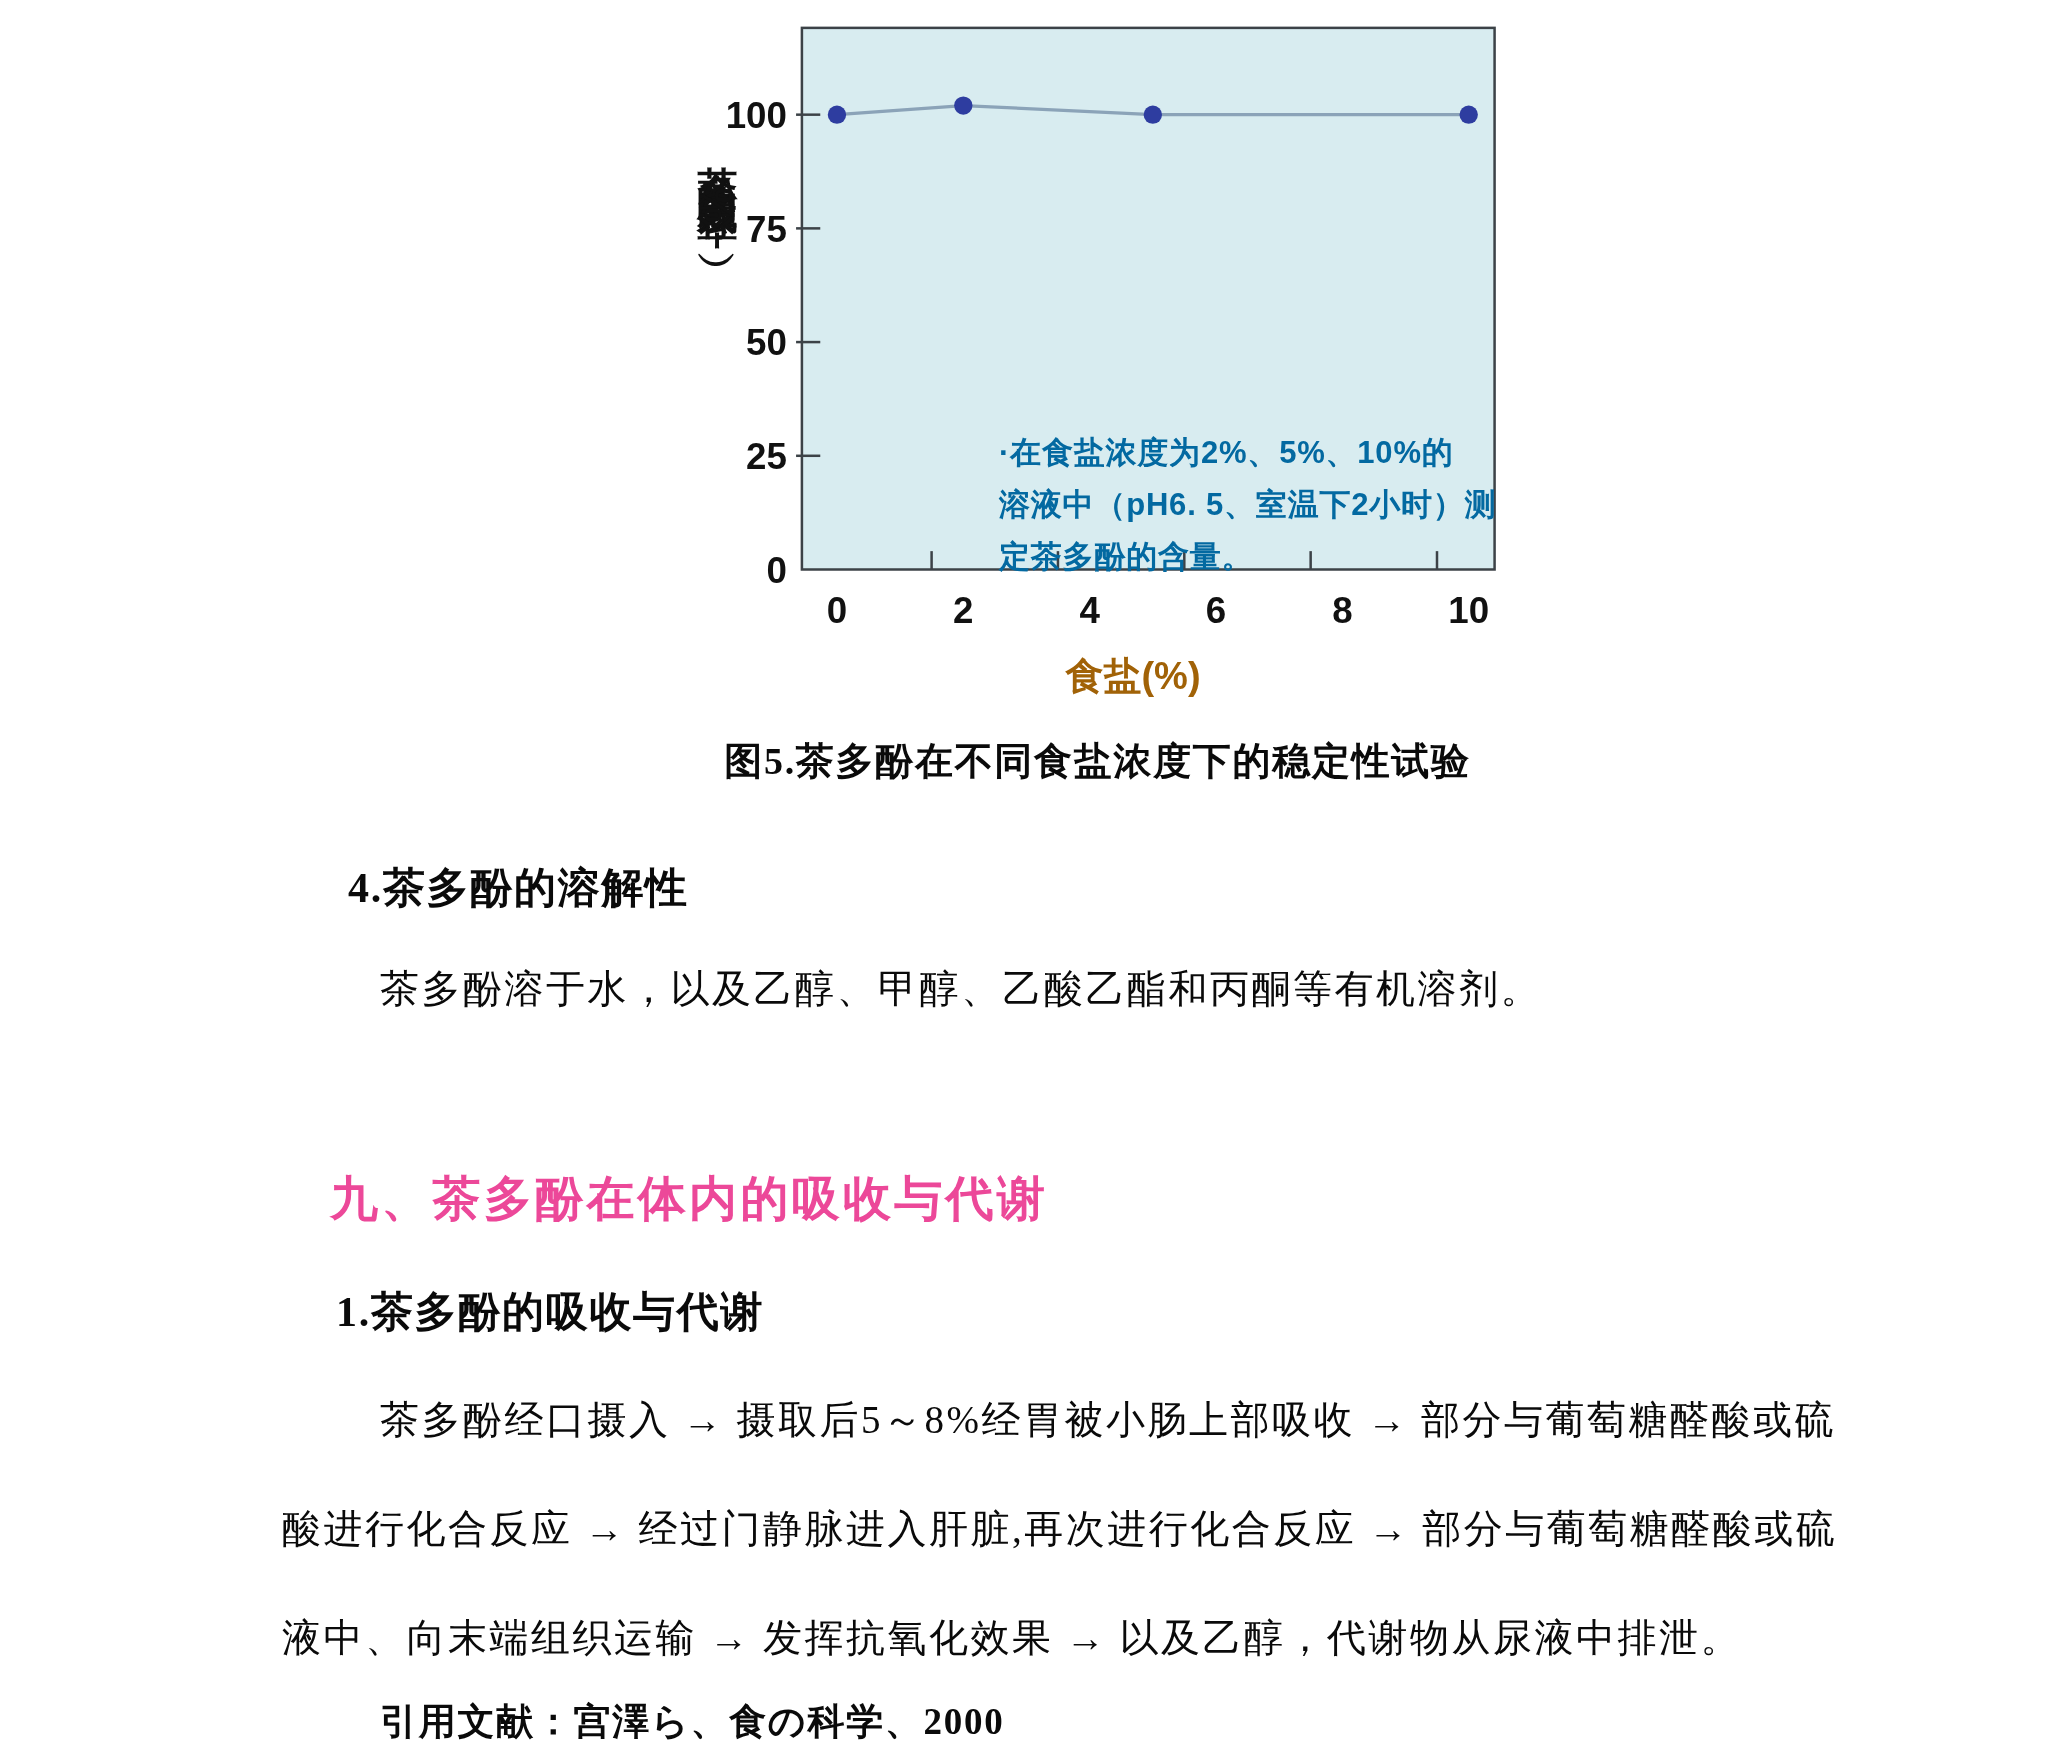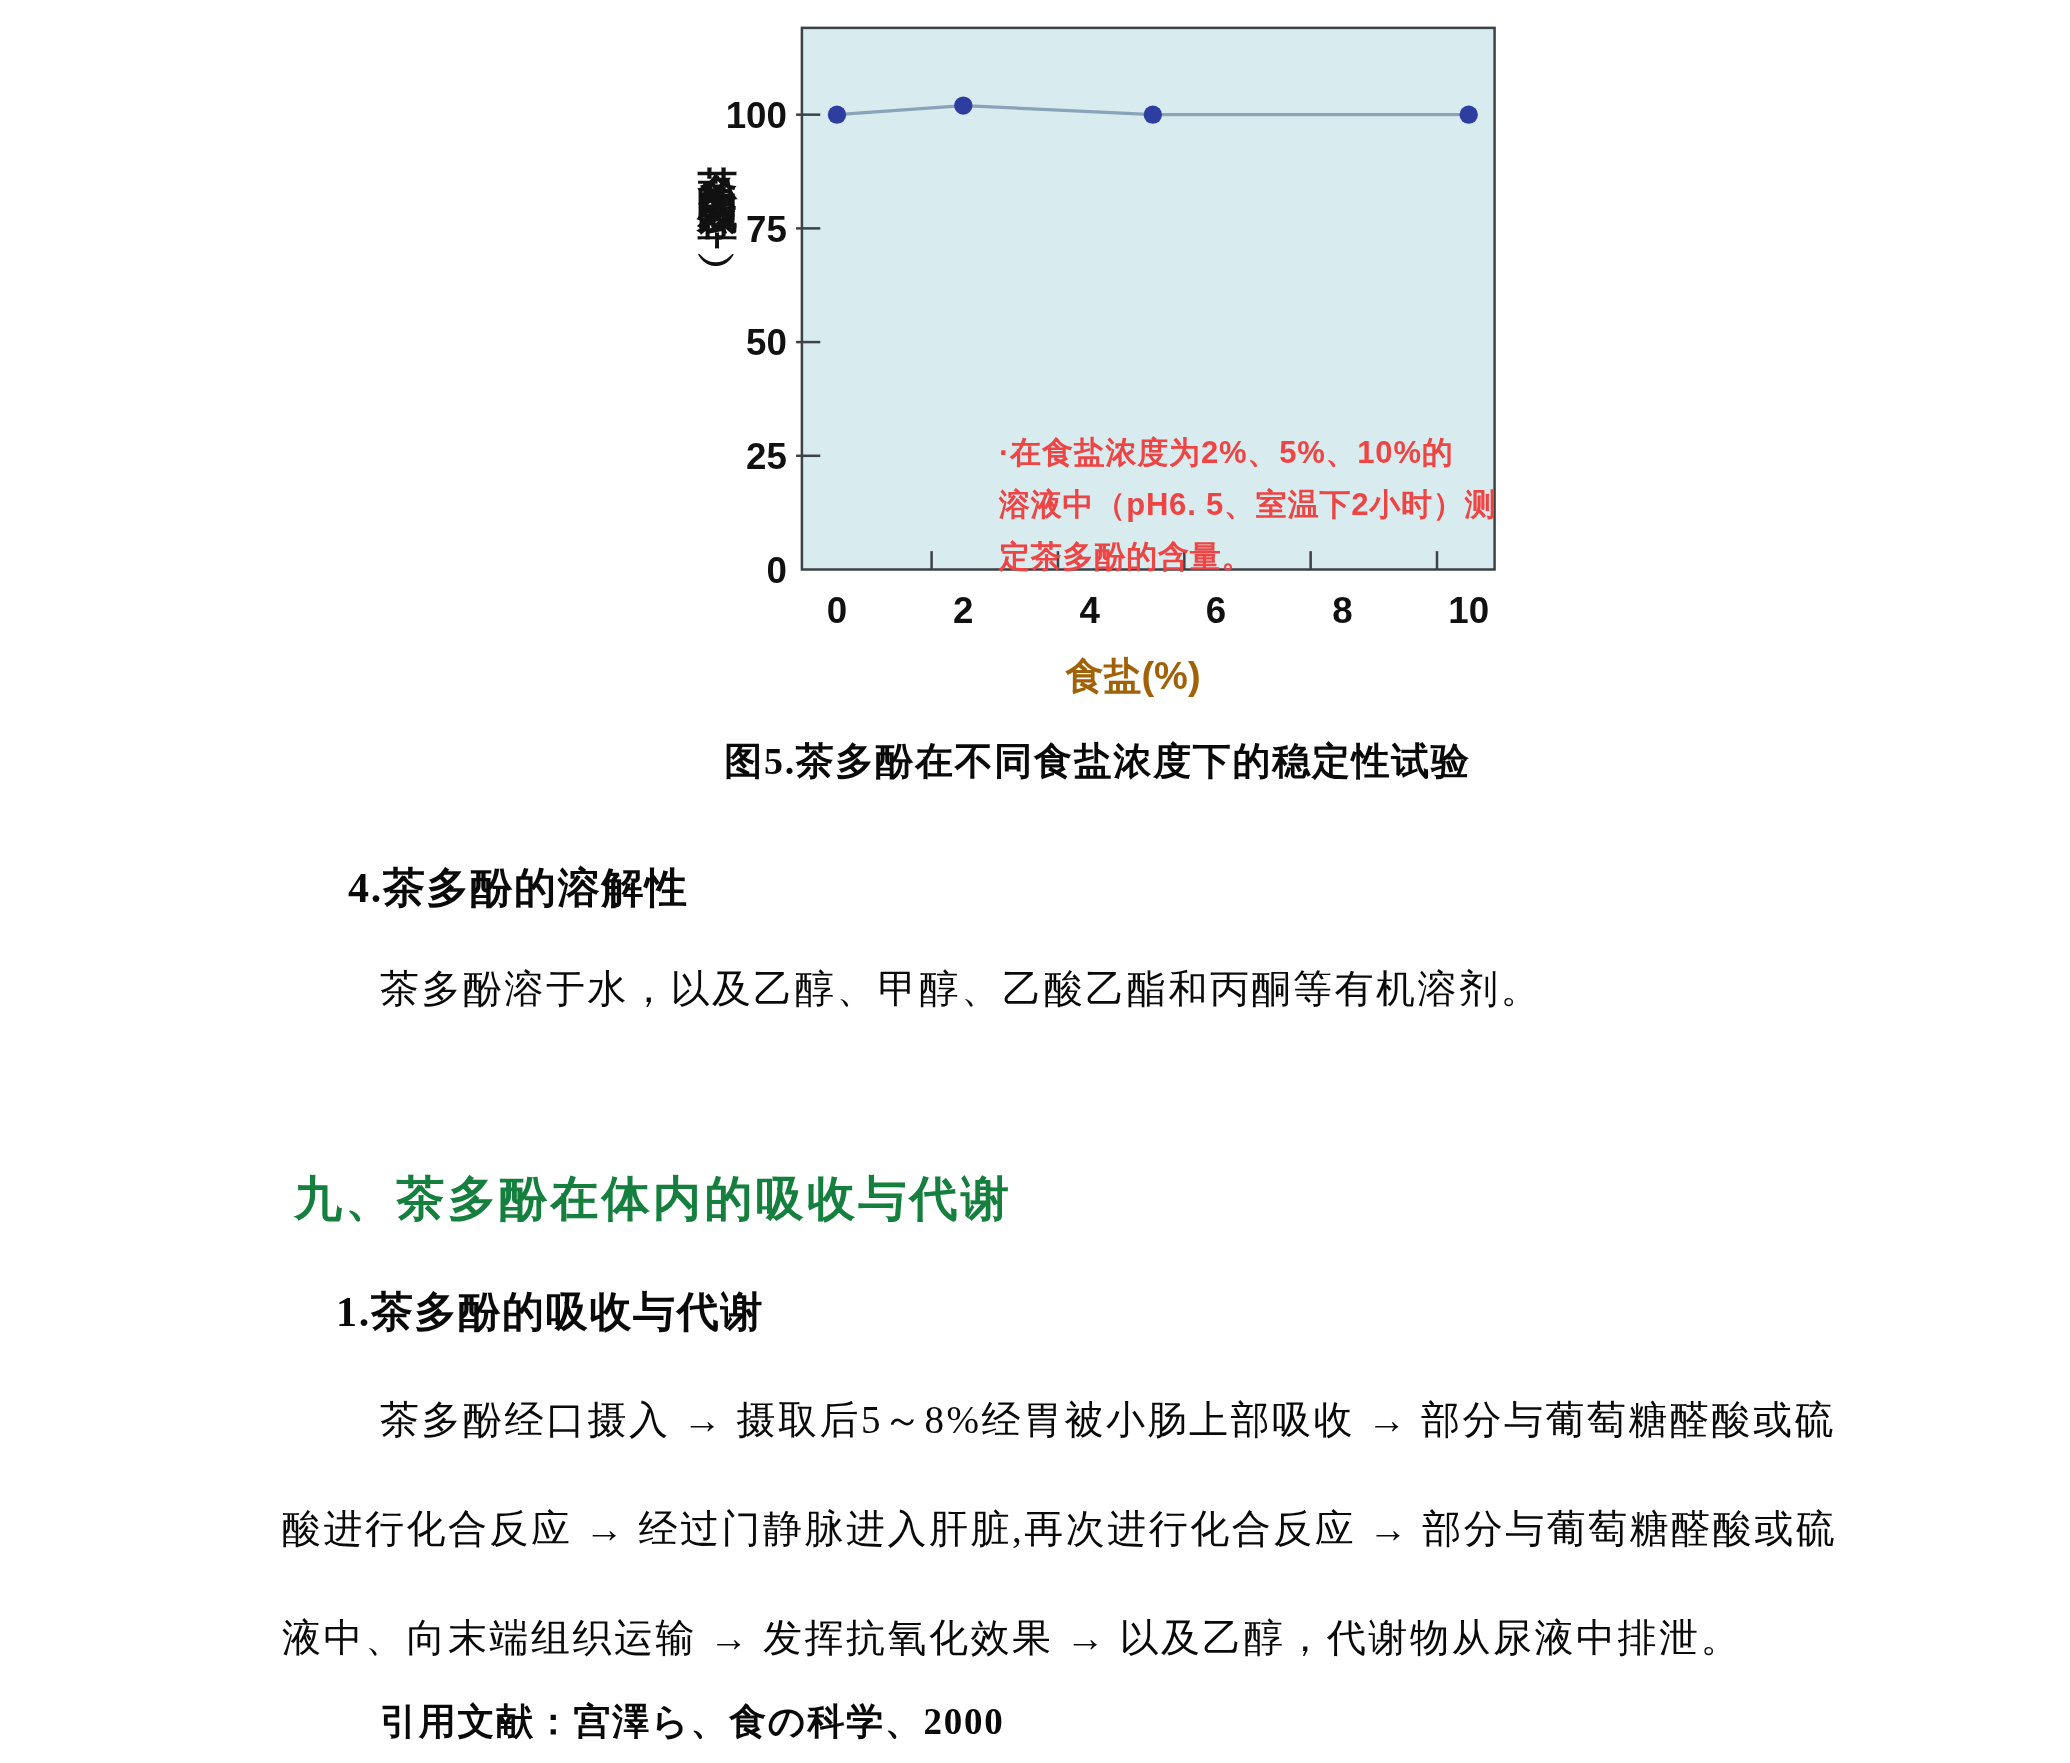--- a/index.html
+++ b/index.html
@@ -10,21 +10,21 @@
   
   #chart-svg{position:absolute;left:635px;top:16.7px;width:918px;height:651px;}
   .tick{font-family:"Liberation Sans",sans-serif;font-weight:bold;font-size:44px;fill:#111;}
   #y-axis-label{left:691px;top:134px;writing-mode:vertical-rl;
         font-family:"Liberation Sans",sans-serif;font-weight:bold;font-size:40px;
         letter-spacing:6.7px;color:#111;}
   #x-axis-label{left:1008px;top:651px;width:250px;text-align:center;
         font-family:"Liberation Sans",sans-serif;font-weight:bold;font-size:38px;color:#a16207;}
   #chart-annotation{left:999px;top:427px;
         font-family:"Liberation Sans",sans-serif;font-weight:bold;font-size:31px;
-        line-height:52px;color:#ef4444;letter-spacing:0.8px;}
+        line-height:52px;color:#0369a1;letter-spacing:0.8px;}
   #figure-caption{left:584px;top:708px;width:1027px;text-align:center;
         font-weight:bold;font-size:38px;letter-spacing:1.7px;margin-top:28px;}
 
   
   .h-sub{font-weight:bold;font-size:42px;letter-spacing:1.7px;}
   #solubility-heading{left:348px;top:860px;}
   #solubility-body{left:380px;top:962px;font-size:39px;letter-spacing:2.5px;white-space:nowrap;}
   #chapter-heading{left:294px;top:1167px;font-weight:bold;font-size:48px;letter-spacing:3.3px;}
   #absorption-heading{left:336px;top:1284px;}
   .bodyline{left:282px;font-size:39px;letter-spacing:2.5px;white-space:nowrap;}
@@ -76,21 +76,21 @@
     <div>定茶多酚的含量。</div>
   </div>
 
   <div class="abs" id="x-axis-label">食盐(%)</div>
 
   <div class="abs" id="figure-caption">图5.茶多酚在不同食盐浓度下的稳定性试验</div>
 
   <div class="abs h-sub" id="solubility-heading">4.茶多酚的溶解性</div>
   <div class="abs" id="solubility-body">茶多酚溶于水，以及乙醇、甲醇、乙酸乙酯和丙酮等有机溶剂。</div>
 
-  <div class="abs" id="chapter-heading" style="color: #15803d;">九、茶多酚在体内的吸收与代谢</div>
+  <div class="abs" id="chapter-heading" style="color: #ec4899; margin-left: 36px;">九、茶多酚在体内的吸收与代谢</div>
   <div class="abs h-sub" id="absorption-heading">1.茶多酚的吸收与代谢</div>
 
   <div class="abs bodyline" id="body-line-0">茶多酚经口摄入 → 摄取后5～8%经胃被小肠上部吸收 → 部分与葡萄糖醛酸或硫</div>
   <div class="abs bodyline" id="body-line-1">酸进行化合反应 → 经过门静脉进入肝脏,再次进行化合反应 → 部分与葡萄糖醛酸或硫</div>
   <div class="abs bodyline" id="body-line-2">液中、向末端组织运输 → 发挥抗氧化效果 → 以及乙醇，代谢物从尿液中排泄。</div>
 
   <div class="abs" id="citation">引用文献：宫澤ら、食の科学、2000</div>
 </div>
 
 

